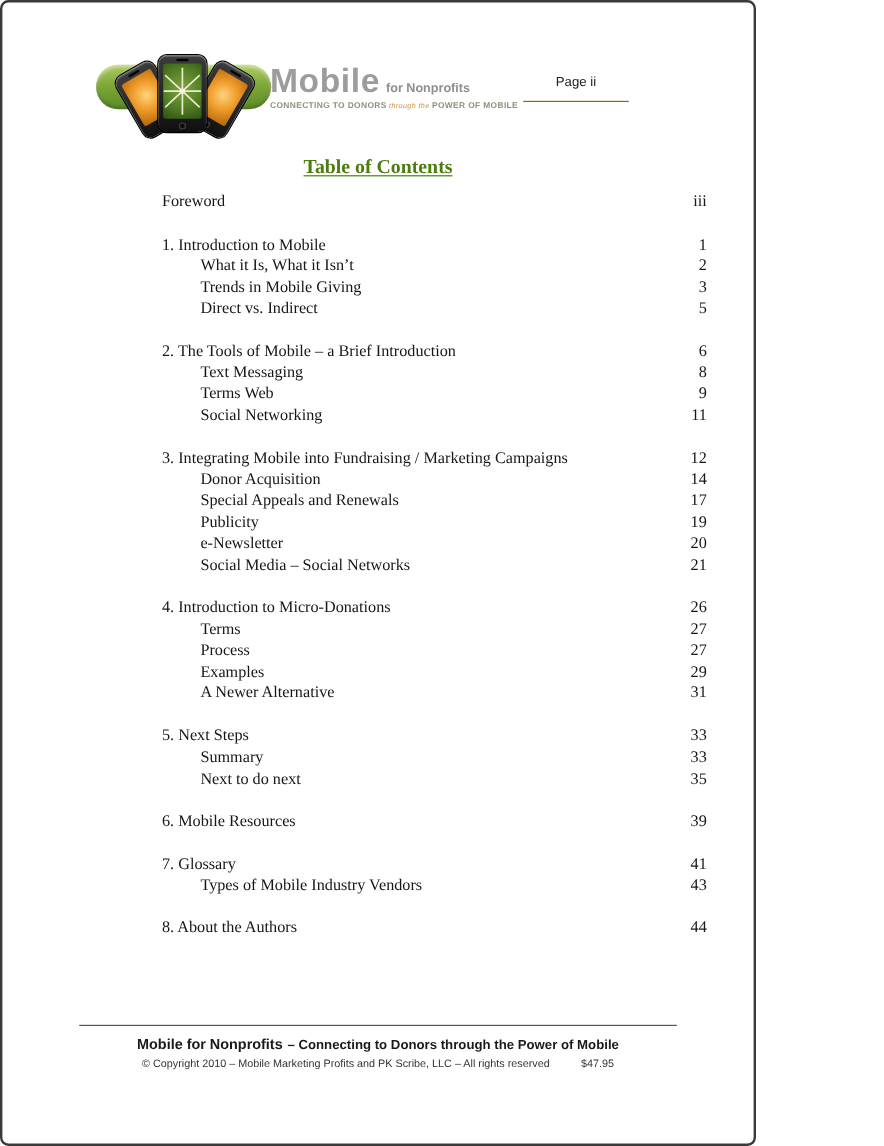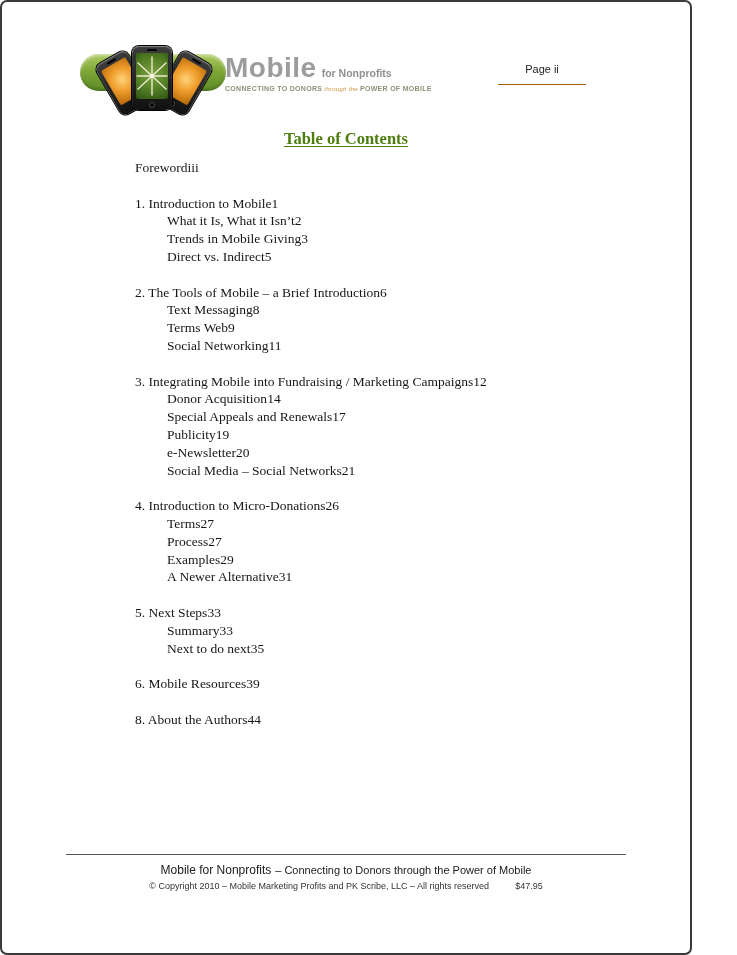--- a/index.html
+++ b/index.html
@@ -1,18 +1,18 @@
 <!DOCTYPE html>
 <html><head>
 <meta charset="utf-8">
 <style>
   html, body { margin: 0; padding: 0; background: #ffffff; }
   .page {
     position: relative;
-    width: 692px; height: 955px;
+    width: 630px; height: 955px;
     box-sizing: border-box;
     background: #ffffff;
     border: 2px solid #3a3a3a;
     border-radius: 7px;
     overflow: hidden;
     font-family: "Liberation Serif", serif;
     color: #1b1b1b;
   }
 
   
@@ -65,32 +65,32 @@
 
   
   .toc {
     margin: 10px 0 0 133px;
     width: 454px;
     font-size: 13.5px;
     line-height: 17.8px;
     color: #161616;
   }
   .toc-group { margin-bottom: 17.8px; }
-  .toc-row { display: flex; justify-content: flex-start; }
+  .toc-row { display: flex; justify-content: space-between; }
   .toc-row.sub .toc-label { padding-left: 32px; }
   .toc-page { text-align: right; }
 
   
   .footer {
     position: absolute; left: 0; right: 0; top: 852px;
     text-align: center;
     font-family: "Liberation Sans", sans-serif;
   }
   .footer-rule { margin: 0 64px 8px 64px; border-top: 1px solid #555; }
-  .footer-line1 { font-size: 11px; font-weight: normal; color: #1a1a1a; }
+  .footer-line1 { font-size: 11px; font-weight: bold; color: #1a1a1a; }
   .footer-line1 .big { font-size: 12px; }
   .footer-line1 .rest { margin-left: 4px; }
   .footer-line2 { margin-top: 4px; font-size: 9px; color: #333; }
   .footer-line2 .price { margin-left: 26px; }
 </style>
 </head>
 <body>
 
 <div class="page">
 
@@ -253,20 +253,30 @@
         </div>
       </div>
       <div class="toc-group">
         <div class="toc-row main">
           <span class="toc-label">6. Mobile Resources</span>
           <span class="toc-page">39</span>
         </div>
       </div>
       <div class="toc-group">
         <div class="toc-row main">
+          <span class="toc-label">7. Glossary</span>
+          <span class="toc-page">41</span>
+        </div>
+        <div class="toc-row sub">
+          <span class="toc-label">Types of Mobile Industry Vendors</span>
+          <span class="toc-page">43</span>
+        </div>
+      </div>
+      <div class="toc-group">
+        <div class="toc-row main">
           <span class="toc-label">8. About the Authors</span>
           <span class="toc-page">44</span>
         </div>
       </div>
     </main>
 
   <footer class="footer">
     <div class="footer-rule"></div>
     <div class="footer-line1">
       <span class="big">Mobile for Nonprofits</span><span class="rest">– Connecting to Donors through the Power of Mobile</span>

